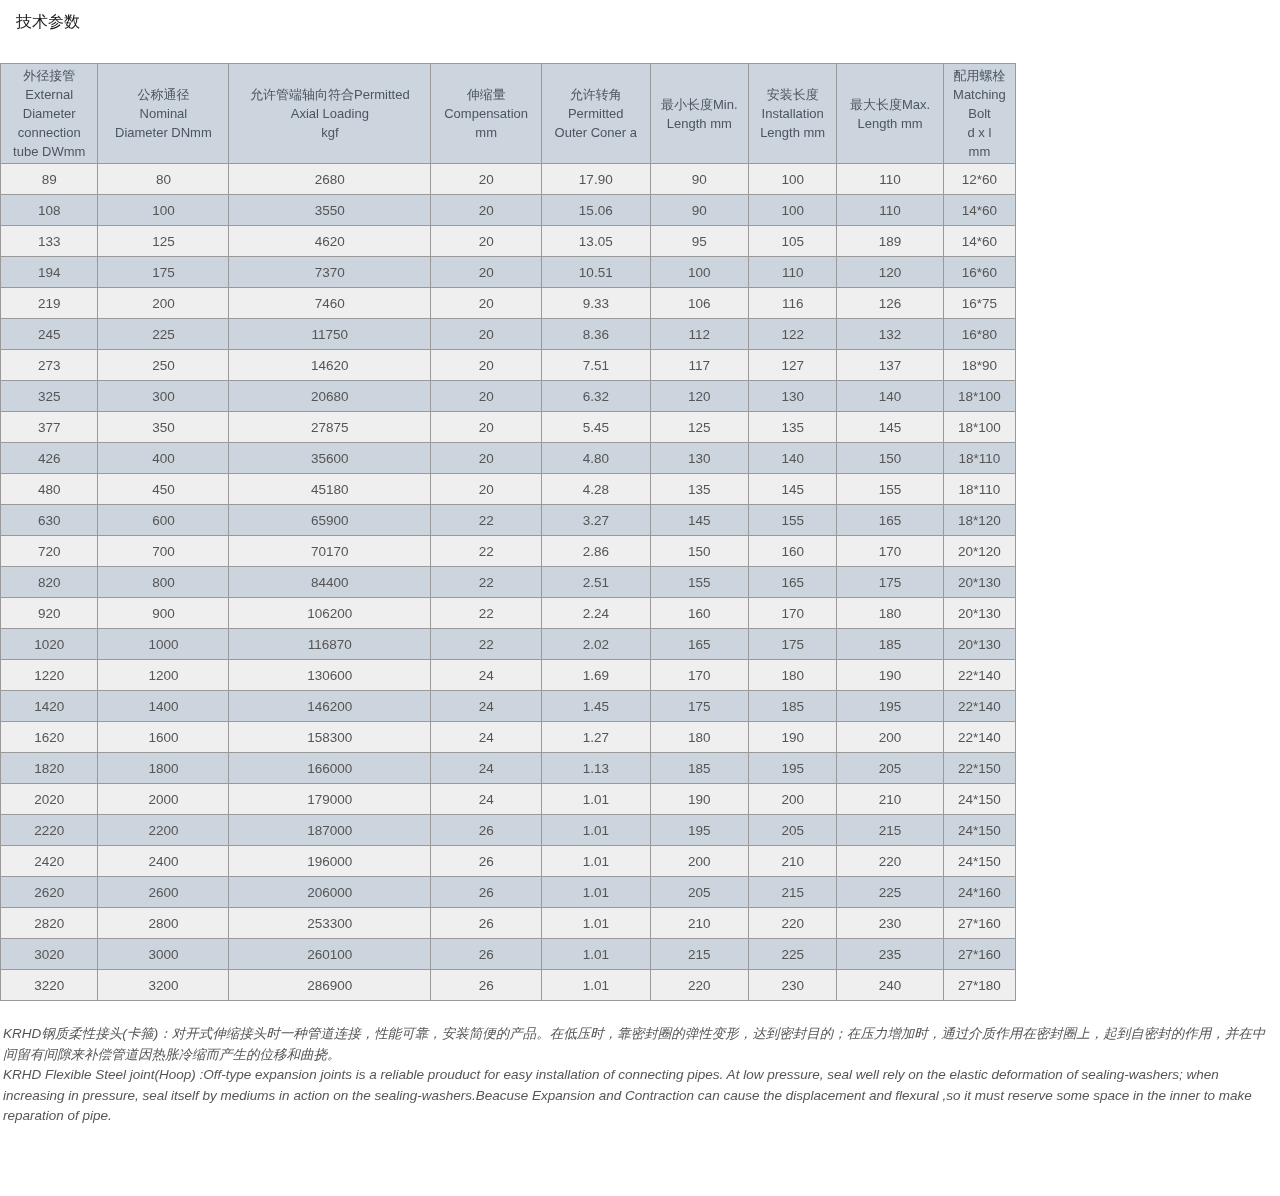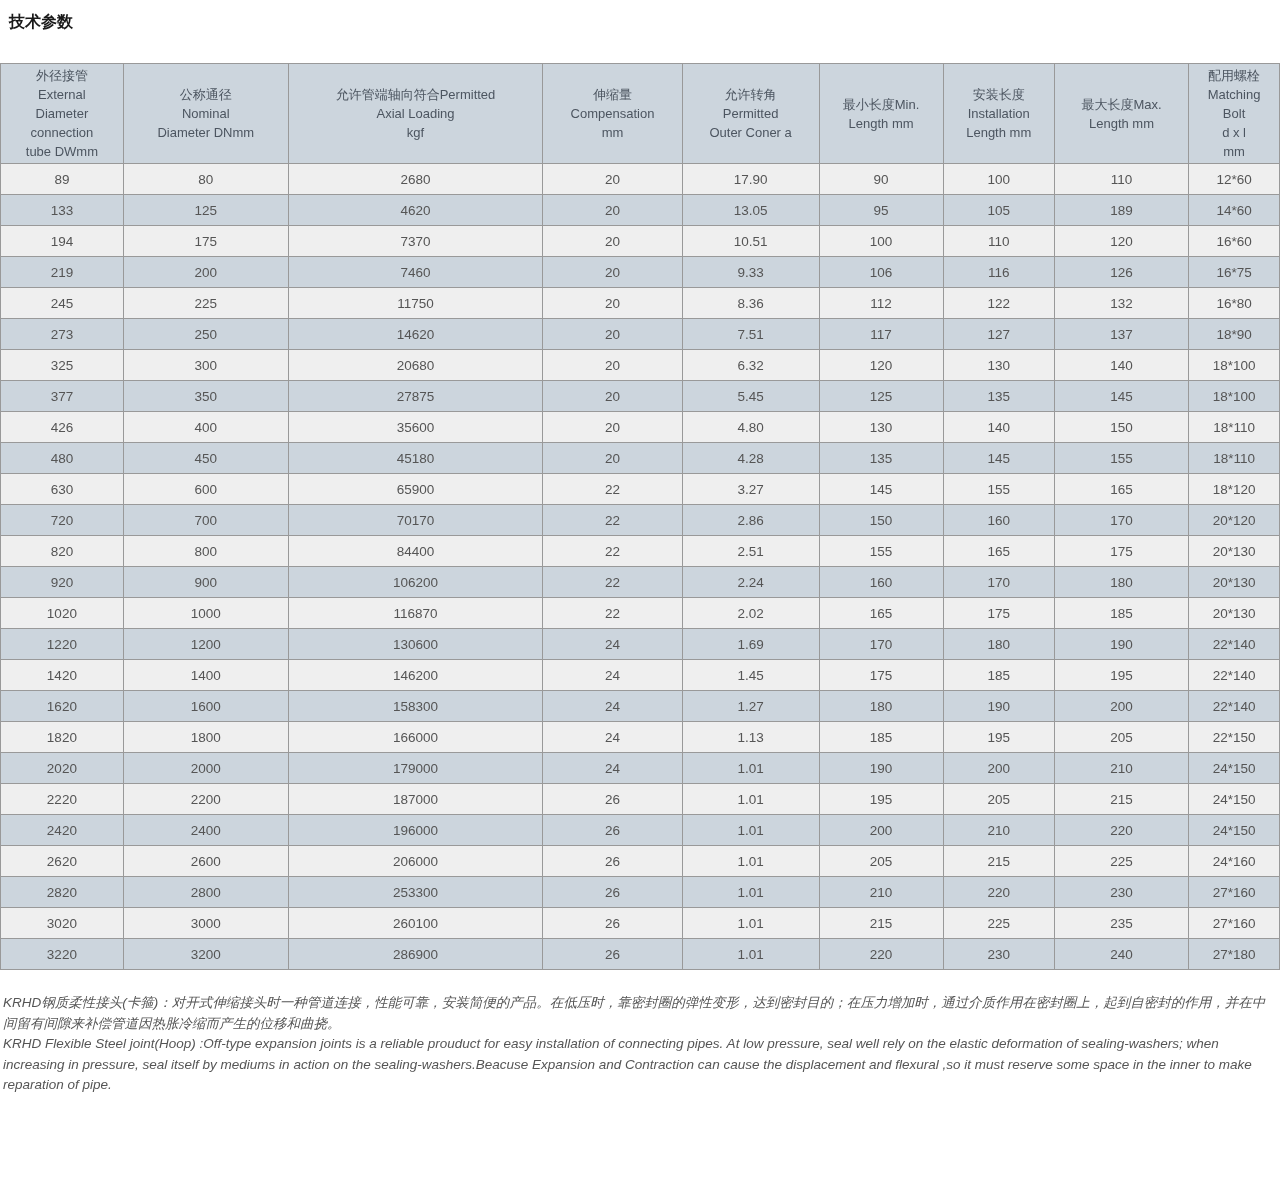--- a/index.html
+++ b/index.html
@@ -5,28 +5,28 @@
   html, body {
     margin: 0;
     padding: 0;
     background: #ffffff;
     width: 1280px;
     font-family: "Liberation Sans", "DejaVu Sans", sans-serif;
   }
   .page { width: 1280px; }
   .page-title {
     font-size: 16px;
-    font-weight: bold;
+    font-weight: normal;
     color: #1a1a1a;
     margin: 0;
-    padding: 11px 4px 0 9px;
+    padding: 11px 4px 0 16px;
     line-height: 22px;
   }
   table.spec-table {
-    width: 1280px;
+    width: 1016px;
     border-collapse: collapse;
     table-layout: fixed;
     margin-top: 30px;
   }
   table.spec-table th,
   table.spec-table td {
     border: 1px solid var(--border-color, #999999);
     text-align: center;
     vertical-align: middle;
     overflow: hidden;
@@ -116,20 +116,31 @@
           <td>80</td>
           <td>2680</td>
           <td>20</td>
           <td>17.90</td>
           <td>90</td>
           <td>100</td>
           <td>110</td>
           <td>12*60</td>
         </tr>
         <tr>
+          <td>108</td>
+          <td>100</td>
+          <td>3550</td>
+          <td>20</td>
+          <td>15.06</td>
+          <td>90</td>
+          <td>100</td>
+          <td>110</td>
+          <td>14*60</td>
+        </tr>
+        <tr>
           <td>133</td>
           <td>125</td>
           <td>4620</td>
           <td>20</td>
           <td>13.05</td>
           <td>95</td>
           <td>105</td>
           <td>189</td>
           <td>14*60</td>
         </tr>

